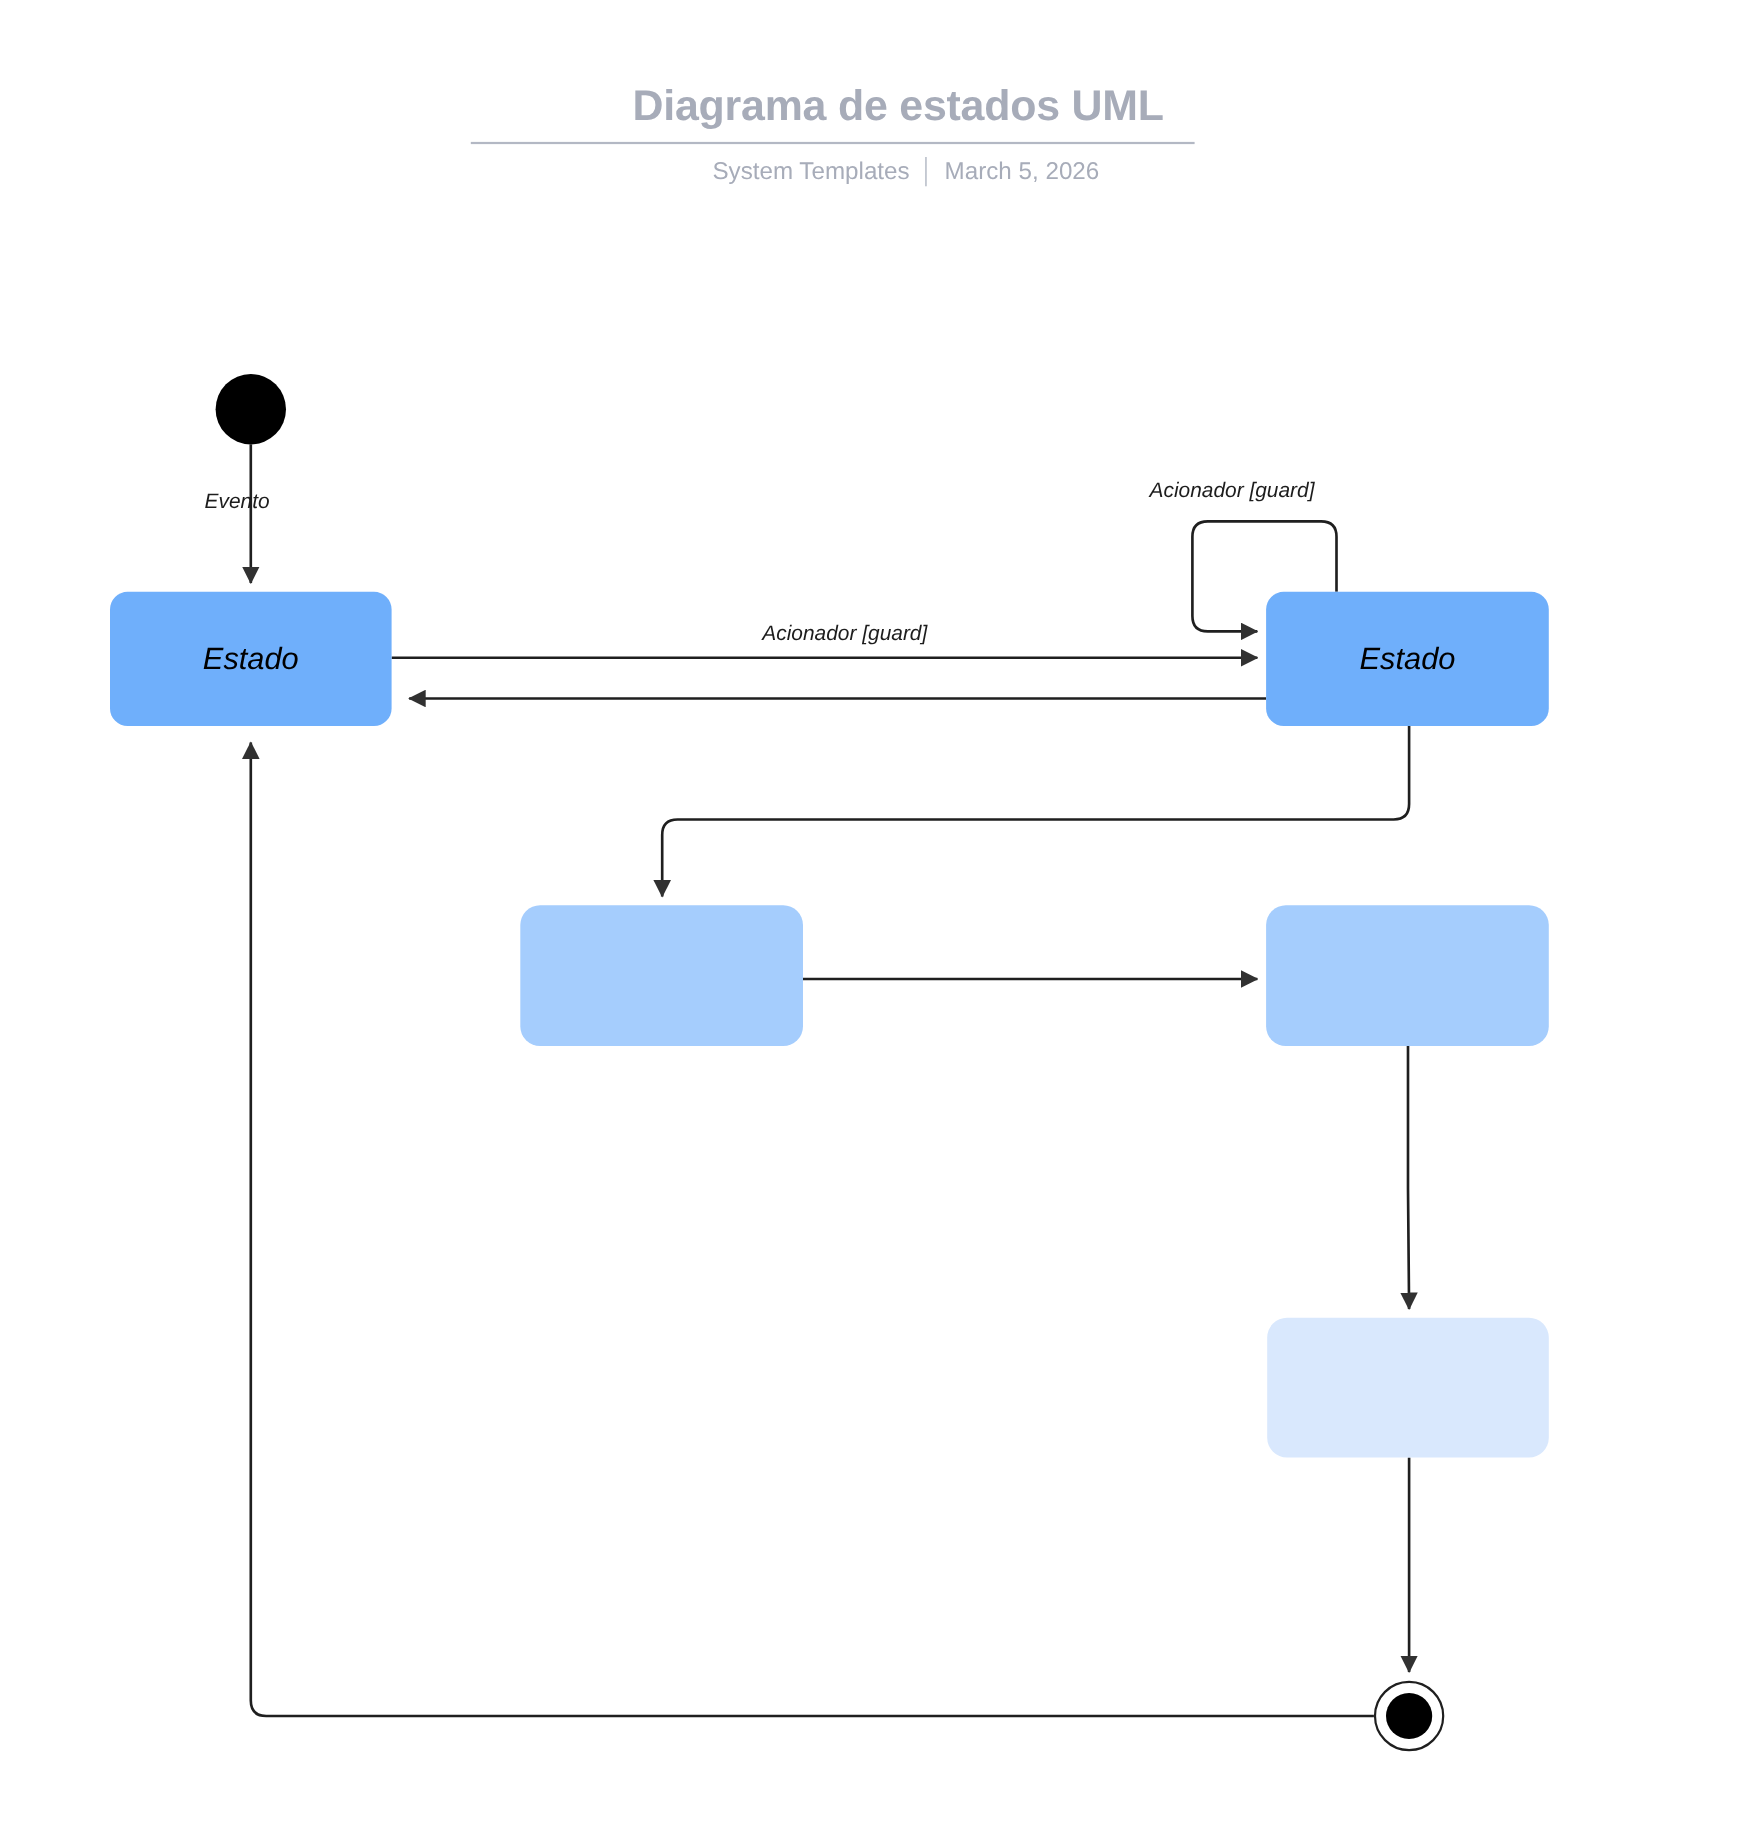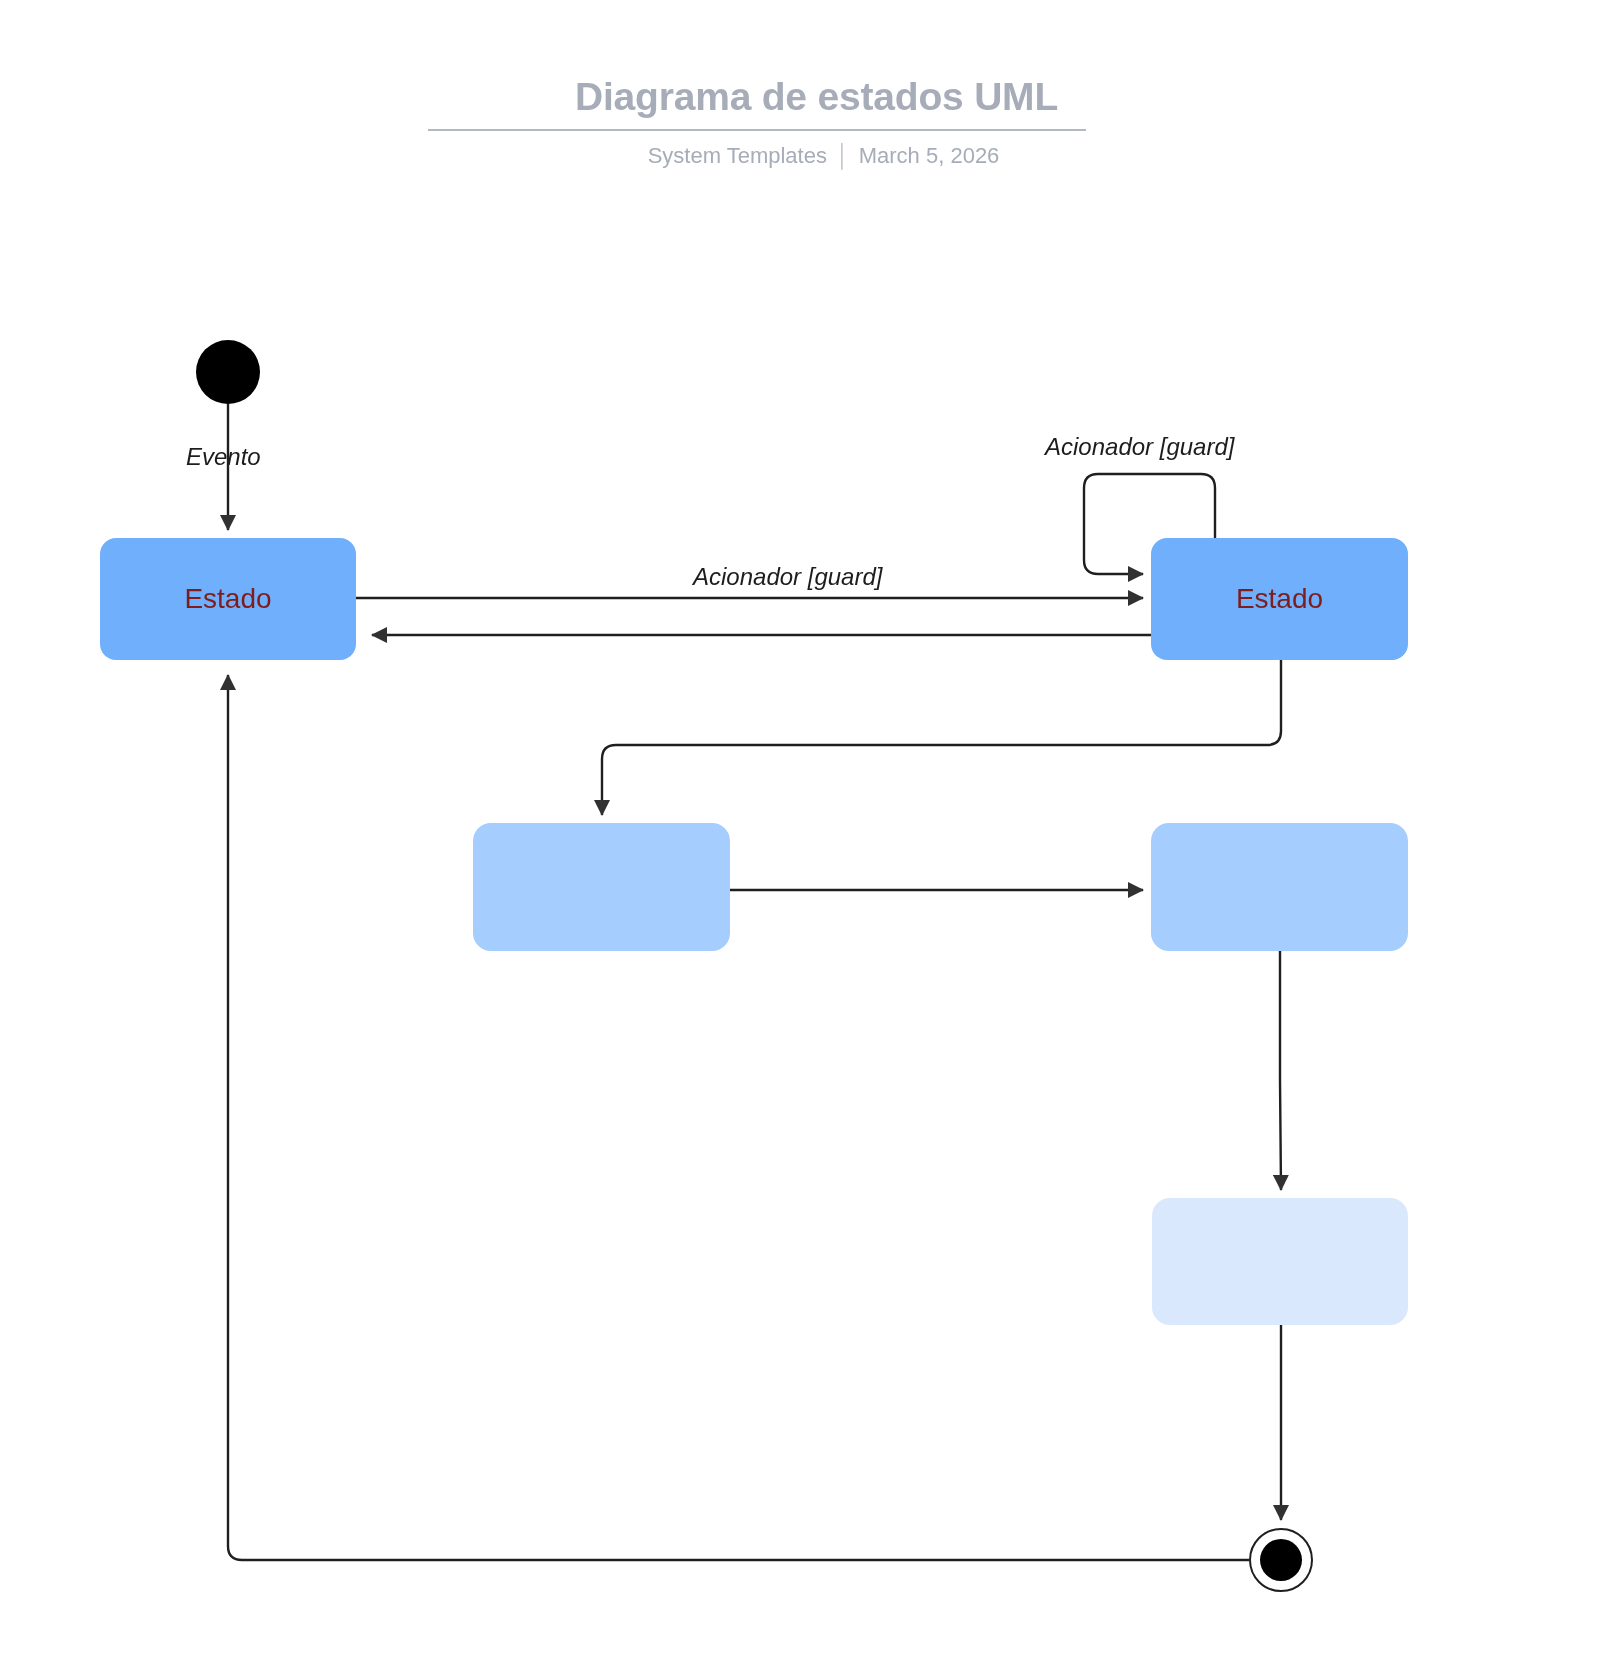--- a/index.html
+++ b/index.html
@@ -89,21 +89,22 @@
   .node {
     position: absolute;
     box-sizing: border-box;
     border-radius: 16px;
     display: flex;
     align-items: center;
     justify-content: center;
   }
   .node-label {
     font-size: 28px;
-    color: #7f1d1d;
+    font-style: italic;
+    color: #000000;
     line-height: 34px;
     white-space: nowrap;
     user-select: none;
   }
 
   .state-a { left: 100px; top: 538px;  width: 256px; height: 122px; background: #6faffb; }
   .state-b { left: 1151px; top: 538px; width: 257px; height: 122px; background: #6faffb; }
   .state-c { left: 473px;  top: 823px;  width: 257px; height: 128px; background: #a5cdfd; border-radius: 18px; }
   .state-d { left: 1151px; top: 823px;  width: 257px; height: 128px; background: #a5cdfd; border-radius: 18px; }
   .state-e { left: 1152px; top: 1198px; width: 256px; height: 127px; background: #d9e8fd; border-radius: 18px; }
@@ -135,21 +136,21 @@
     top: 9px;
     width: 42px;
     height: 42px;
     border-radius: 50%;
     background: #000000;
   }
 
   
   .edge-label {
     position: absolute;
-    font-size: 24px;
+    font-size: 19px;
     font-style: italic;
     color: #1d1d1d;
     line-height: 28px;
     white-space: nowrap;
     user-select: none;
   }
   .lbl-evento     { left: 186px;  top: 443px; }
   .lbl-trigger-1  { left: 693px;  top: 563px; }
   .lbl-trigger-2  { left: 1045px; top: 433px; }
 </style>

